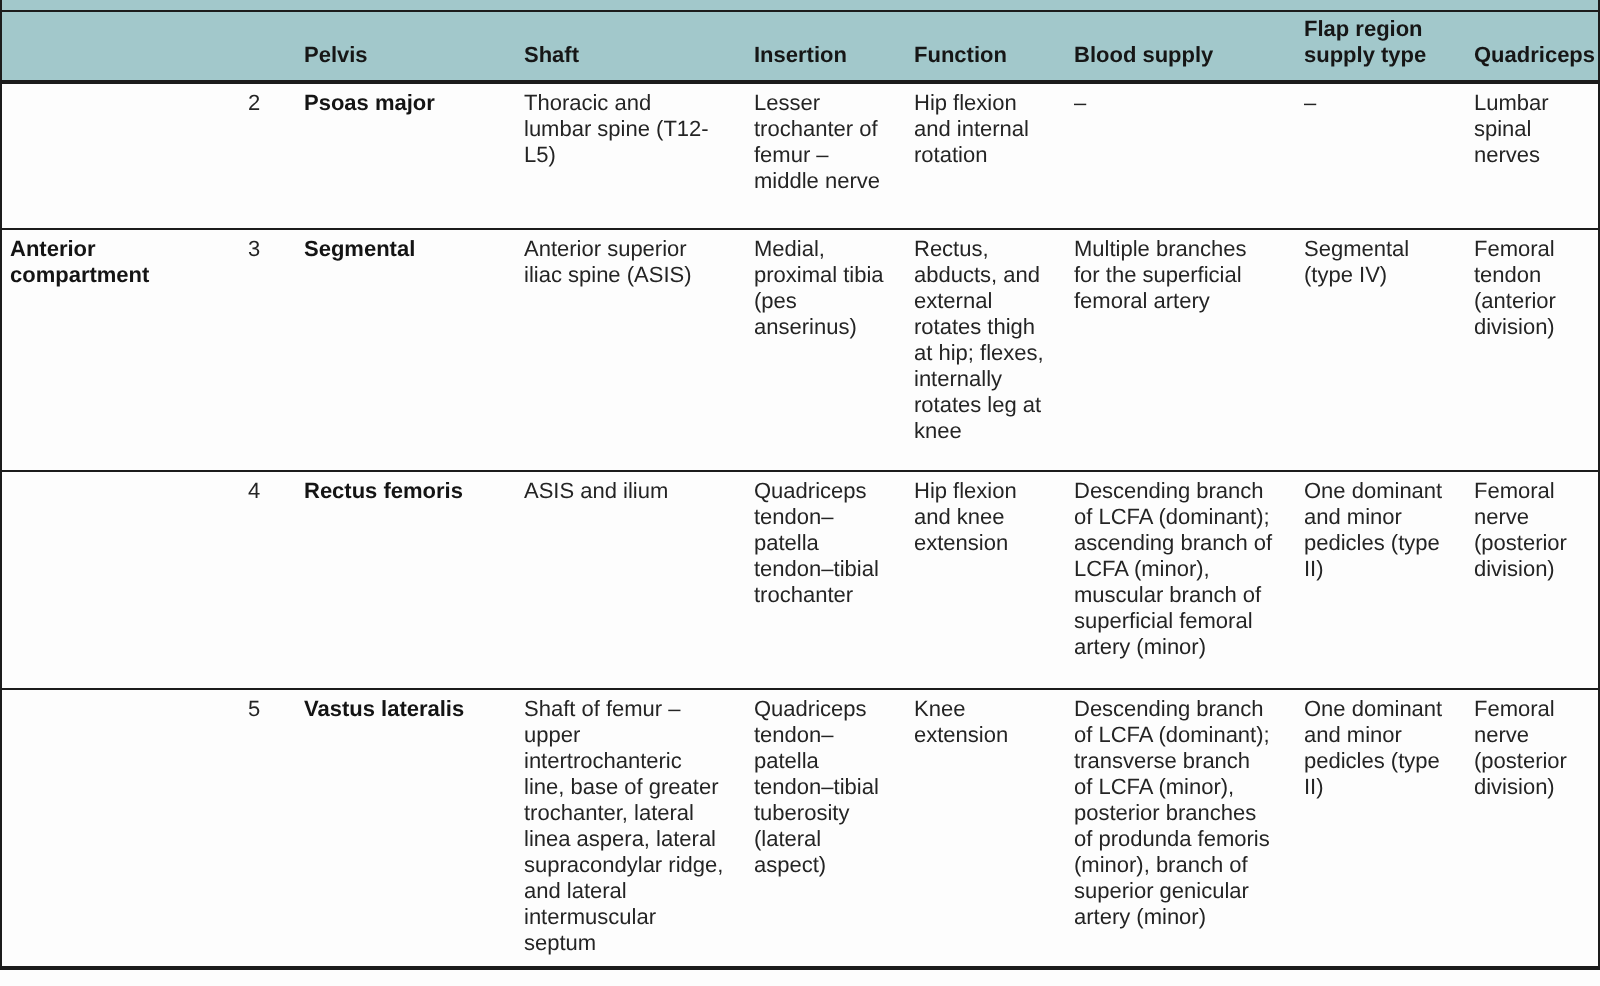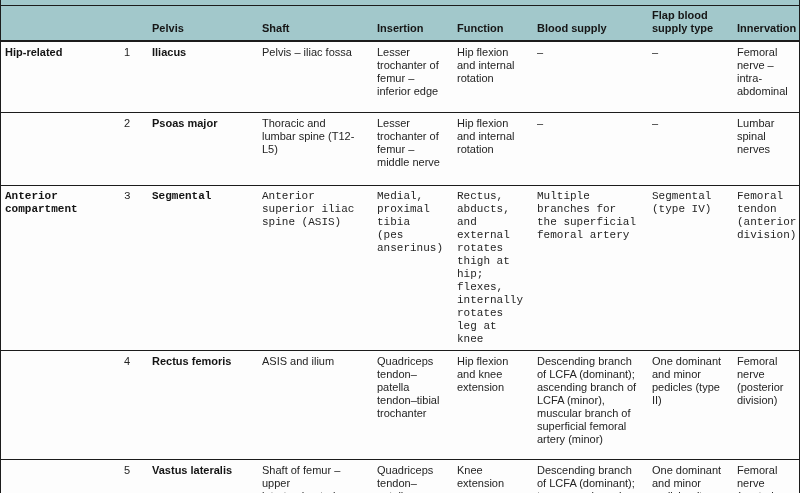--- a/index.html
+++ b/index.html
@@ -47,21 +47,21 @@
   tbody tr:last-child td { border-bottom: none; }
   td.group { font-weight: bold; padding-left: 4px; color: #141414; }
   td.num { padding-left: 10px; }
   td.muscle { font-weight: bold; color: #141414; }
   td.innerv { padding-right: 6px; }
   td.flap { padding-right: 8px; }
   th.innerv-h { padding-right: 2px; }
   
   tr.r1 td { height: 62px; }
   tr.r2 td { height: 64px; }
-  tr.r3 td { height: 112px; font-family: Liberation Mono, monospace; }
+  tr.r3 td { height: 112px; }
   tr.r4 td { height: 100px; }
   tr.r5 td { height: 118px; }
 </style>
 </head>
 <body>
 
 <div class="page">
   <div class="tablewrap">
     <div class="cap"></div>
     <div class="capline"></div>
@@ -79,36 +79,25 @@
       </colgroup>
       <thead>
         <tr>
           <th></th>
           <th></th>
           <th>Pelvis</th>
           <th>Shaft</th>
           <th>Insertion</th>
           <th>Function</th>
           <th>Blood supply</th>
-          <th>Flap blood supply type</th>
-          <th class="innerv-h">Innervation</th>
+          <th>Flap region supply type</th>
+          <th class="innerv-h">Quadriceps</th>
         </tr>
       </thead>
       <tbody>
-        <tr class="r1">
-          <td class="group">Hip-related</td>
-          <td class="num">1</td>
-          <td class="muscle">Iliacus</td>
-          <td>Pelvis – iliac fossa</td>
-          <td>Lesser trochanter of femur – inferior edge</td>
-          <td>Hip flexion and internal rotation</td>
-          <td>–</td>
-          <td class="flap">–</td>
-          <td class="innerv">Femoral nerve – intra-abdominal</td>
-        </tr>
         <tr class="r2">
           <td class="group"></td>
           <td class="num">2</td>
           <td class="muscle">Psoas major</td>
           <td>Thoracic and lumbar spine (T12-L5)</td>
           <td>Lesser trochanter of femur – middle nerve</td>
           <td>Hip flexion and internal rotation</td>
           <td>–</td>
           <td class="flap">–</td>
           <td class="innerv">Lumbar spinal nerves</td>

